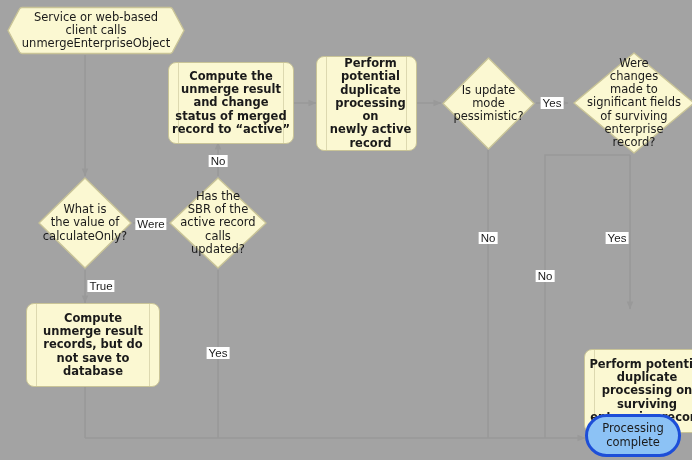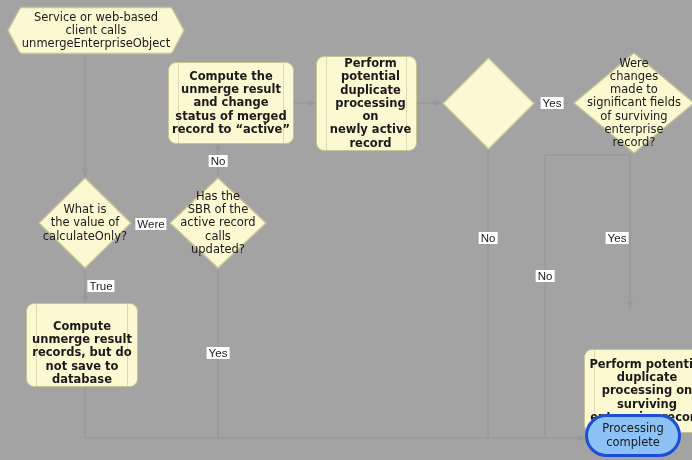--- a/index.html
+++ b/index.html
@@ -162,20 +162,23 @@
 duplicate
 processing on
 newly active
 record</span>
   </div>
 
   <div class="node decision" style="left:441px; top:56px; width:95px; height:95px;">
     <svg class="dia" viewBox="0 0 95 95" preserveAspectRatio="none">
       <path d="M47.5,2 L93,47.5 L47.5,93 L2,47.5 z" fill="#fbf8d2" stroke="#c9c497" stroke-width="1.4" stroke-linejoin="round"></path>
     </svg>
+    <span class="lbl">Is update
+mode
+pessimistic?</span>
   </div>
 
   <div class="node decision" style="left:572px; top:51px; width:124px; height:104px;">
     <svg class="dia" viewBox="0 0 124 104" preserveAspectRatio="none">
       <path d="M62,2 L122,52 L62,102 L2,52 z" fill="#fbf8d2" stroke="#c9c497" stroke-width="1.4" stroke-linejoin="round"></path>
     </svg>
     <span class="lbl">Were
 changes
 made to
 significant fields
@@ -197,21 +200,21 @@
     <svg class="dia" viewBox="0 0 100 94" preserveAspectRatio="none">
       <path d="M50,2 L98,47 L50,92 L2,47 z" fill="#fbf8d2" stroke="#c9c497" stroke-width="1.4" stroke-linejoin="round"></path>
     </svg>
     <span class="lbl">Has the
 SBR of the
 active record
 calls
 updated?</span>
   </div>
 
-  <div class="node proc" style="left:26px; top:303px; width:112px; height:84px;align-items:flex-end;">
+  <div class="node proc" style="left:26px; top:303px; width:134px; height:84px;">
     <span class="lbl">Compute
 unmerge result
 records, but do
 not save to
 database</span>
   </div>
 
   <div class="node proc" style="left:584px; top:309px; width:126px; height:84px;margin-top:40px;">
     <span class="lbl">Perform potential
 duplicate

